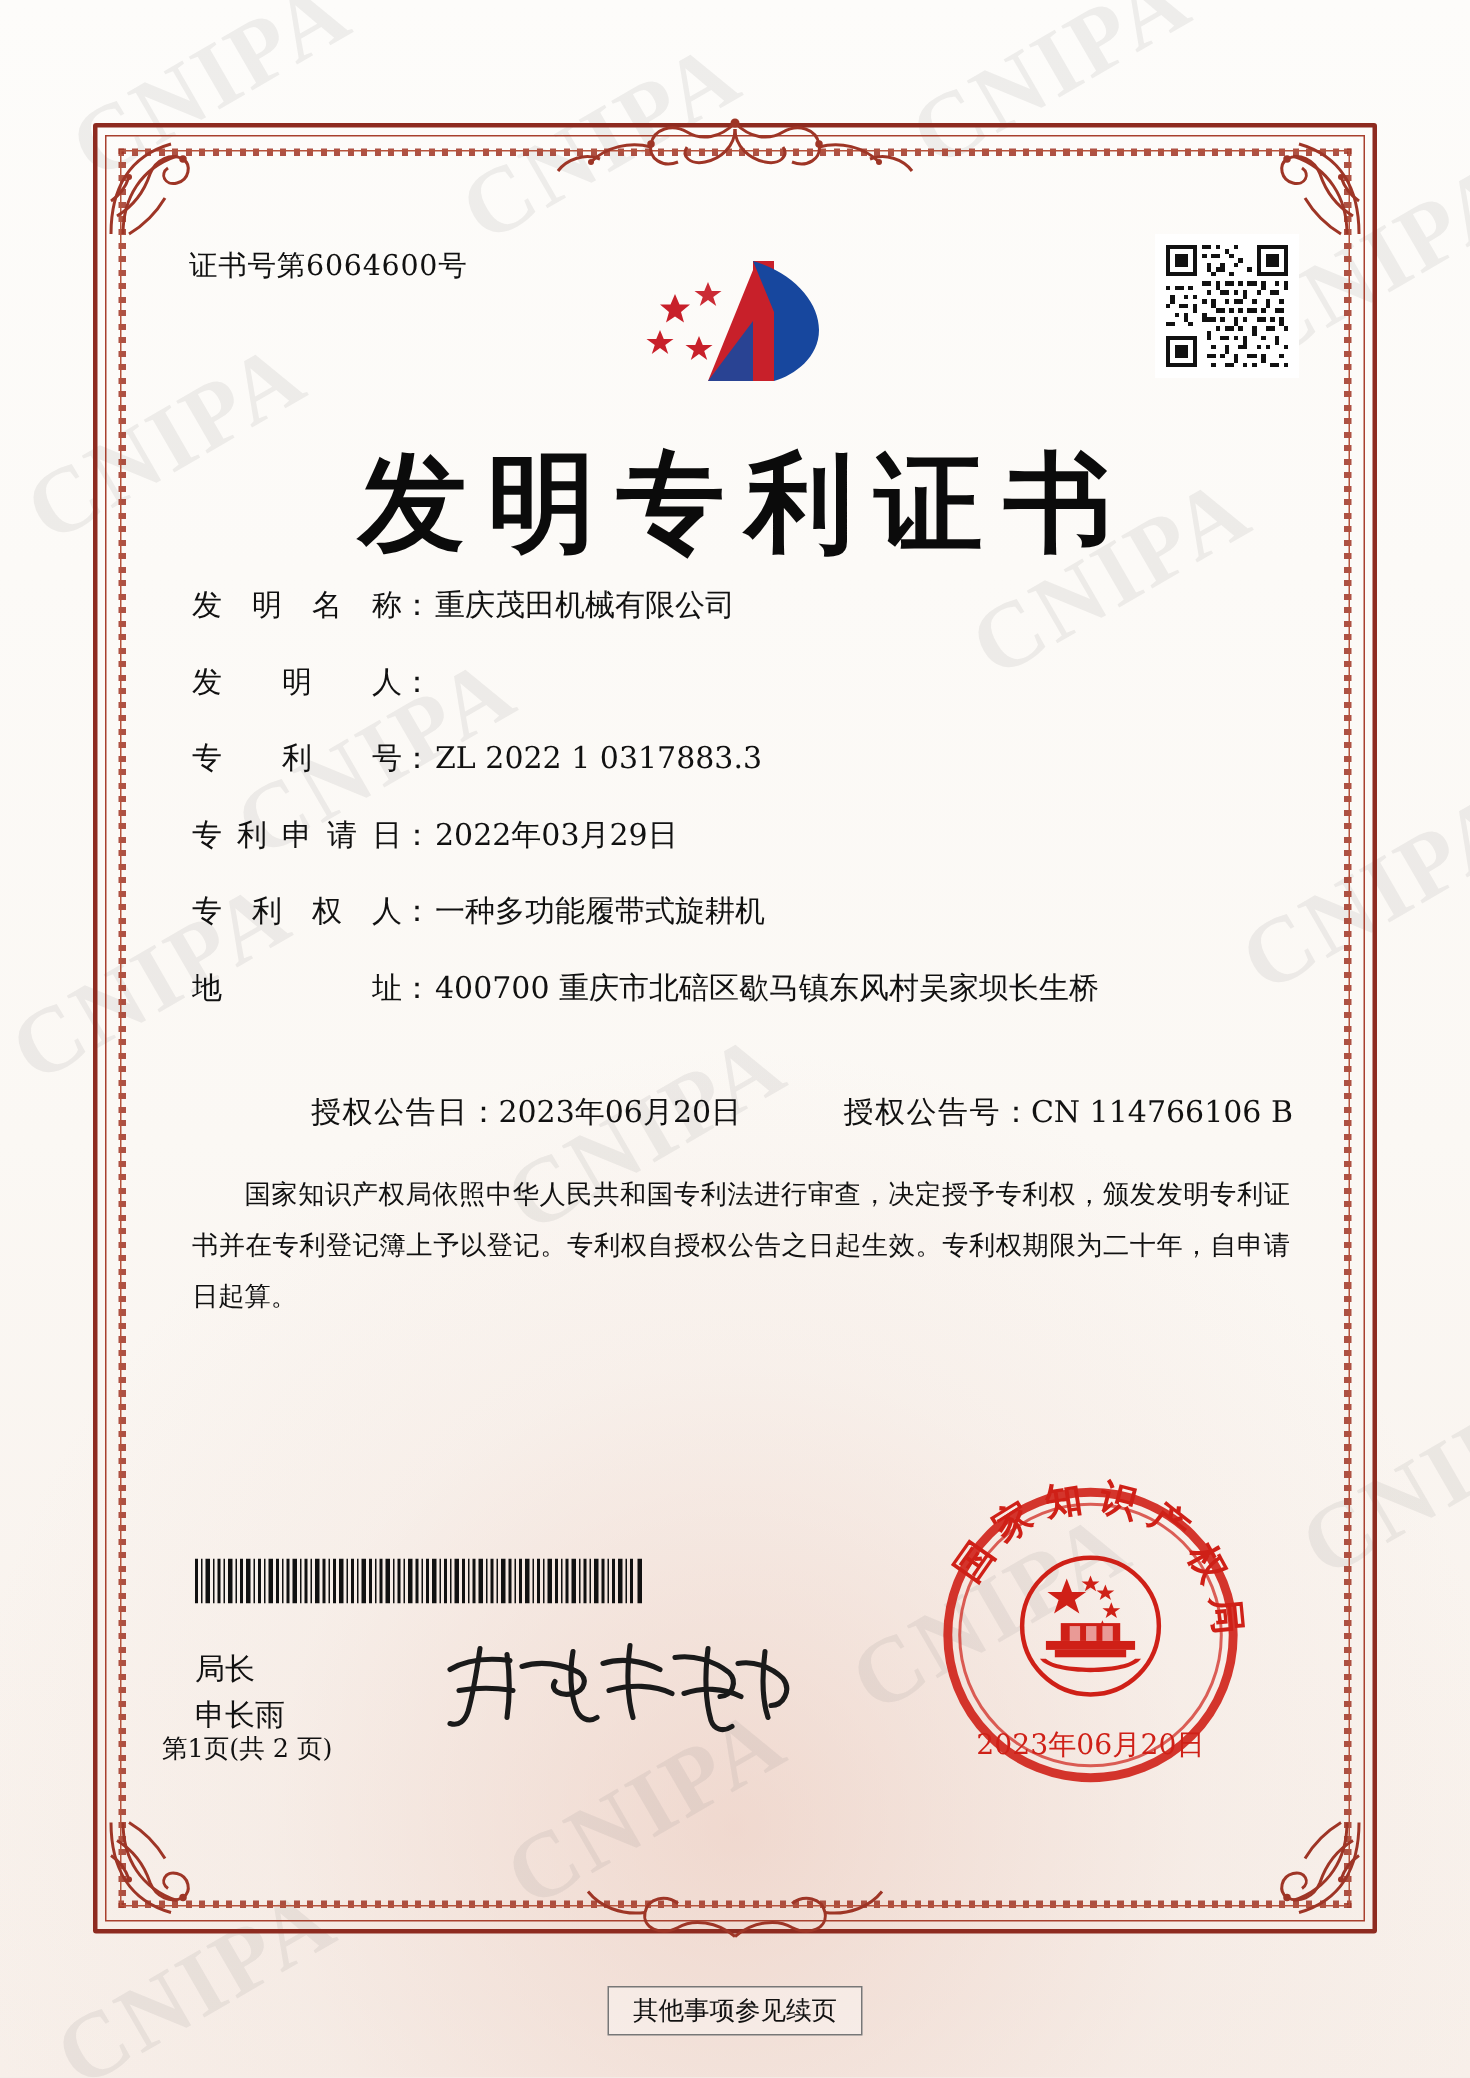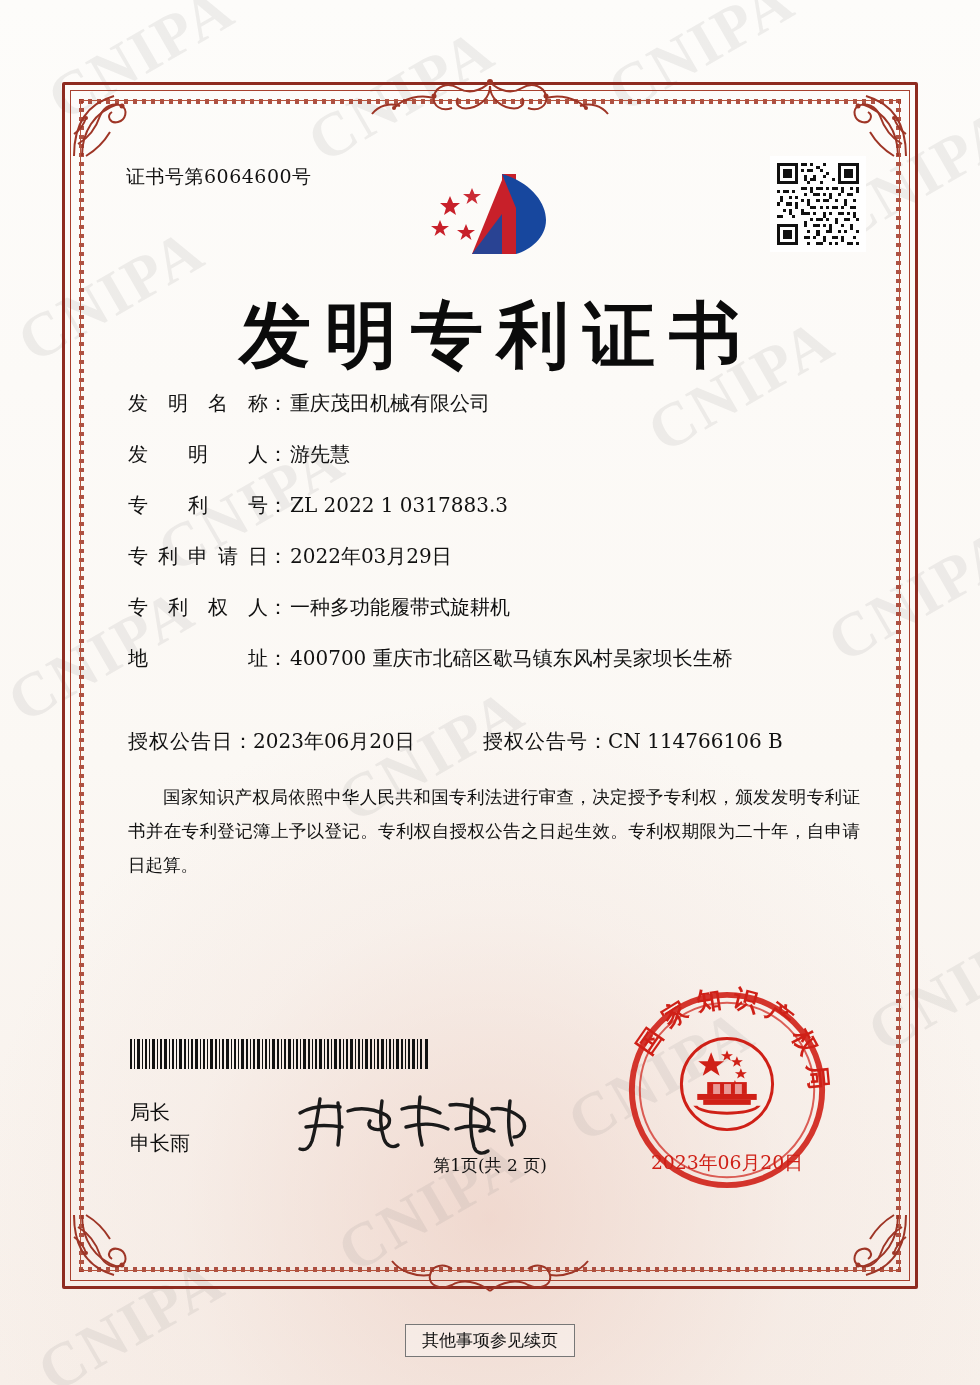--- a/index.html
+++ b/index.html
@@ -164,20 +164,21 @@
     justify-content: space-between;
     letter-spacing: 0;
   }
   .field-colon { margin: 0 2px 0 0; }
   .field-value { flex: 1; }
 
   .dual-row {
     display: flex;
     align-items: baseline;
     margin-bottom: 18px;
+    justify-content: flex-end;
   }
   .dual-left { display: flex; align-items: baseline; width: 355px; }
   .dual-right { display: flex; align-items: baseline; margin-top: 32px; }
   .dual-label { letter-spacing: 1px; }
 
   .paragraphs {
     position: absolute;
     left: 20px;
     right: 8px;
     top: 640px;
@@ -221,21 +222,20 @@
     right: 36px;
     bottom: 56px;
     width: 218px;
     height: 218px;
   }
 
   .page-no {
     position: absolute;
     left: 0; right: 0;
     bottom: 78px;
-    text-align: center;
     font-size: 17px;
     color: #111;
   }
 
   .footer-note {
     position: absolute;
     left: 50%;
     bottom: 28px;
     transform: translateX(-50%);
     font-size: 17px;
@@ -487,21 +487,20 @@
           <span class="field-colon">：</span>
           <div class="field-value">重庆茂田机械有限公司</div>
         </div>
         <div class="field-row">
           <div class="field-label">
             <span>发</span>
             <span>明</span>
             <span>人</span>
           </div>
           <span class="field-colon">：</span>
-          <div class="field-value">游先慧</div>
         </div>
         <div class="field-row">
           <div class="field-label">
             <span>专</span>
             <span>利</span>
             <span>号</span>
           </div>
           <span class="field-colon">：</span>
           <div class="field-value">ZL 2022 1 0317883.3</div>
         </div>

